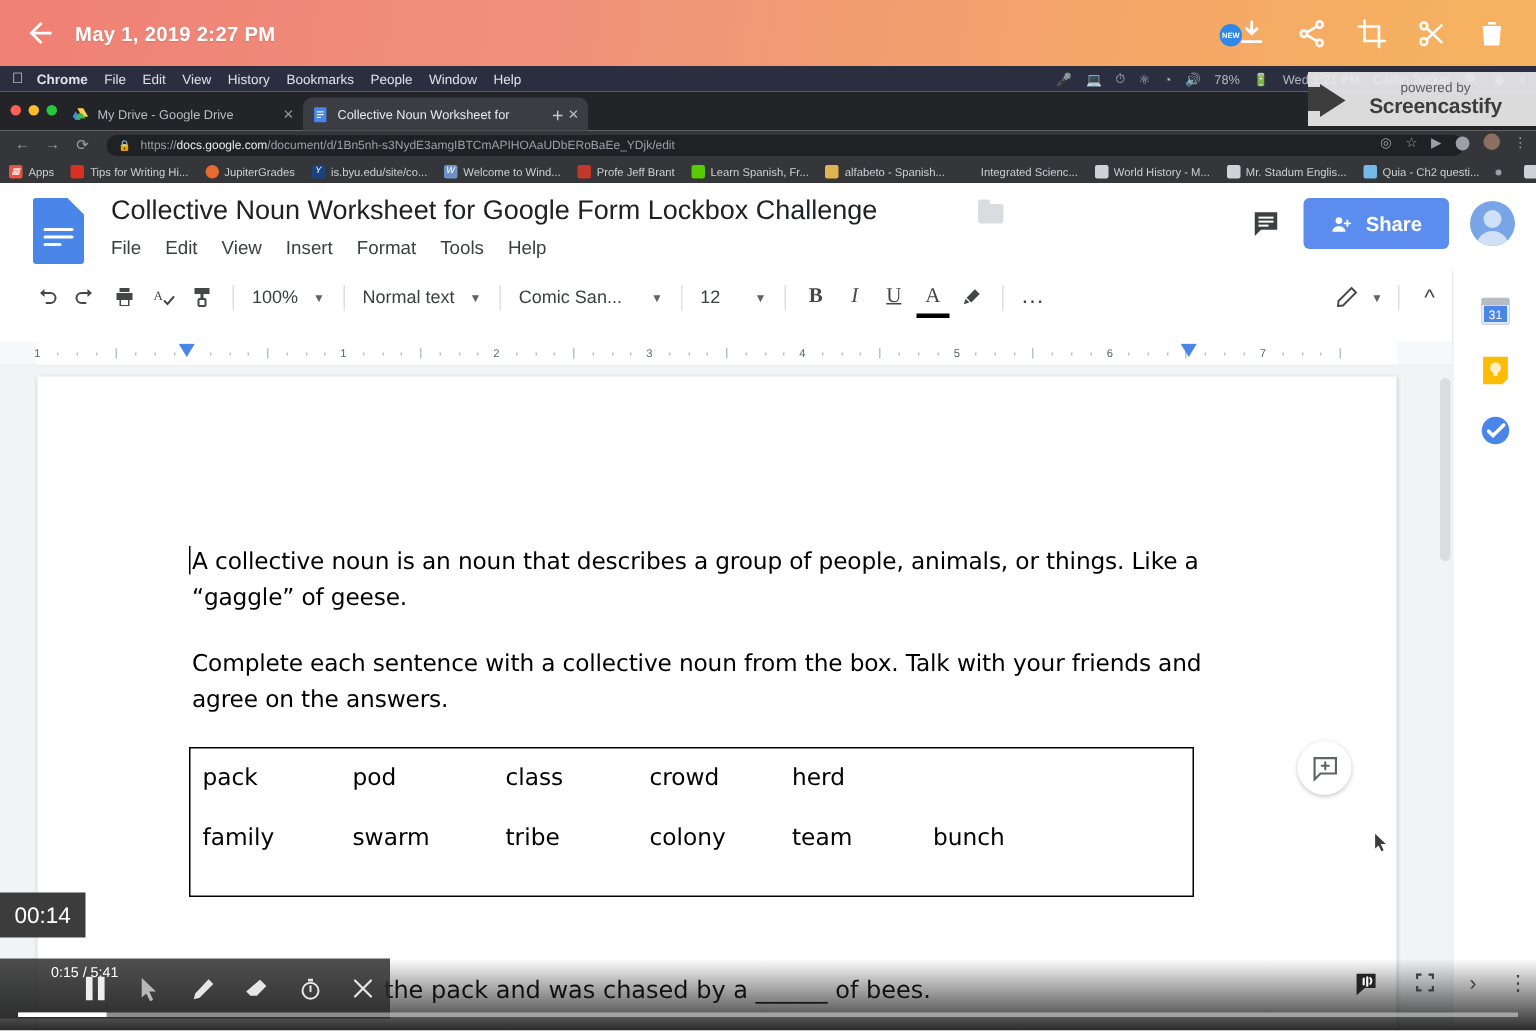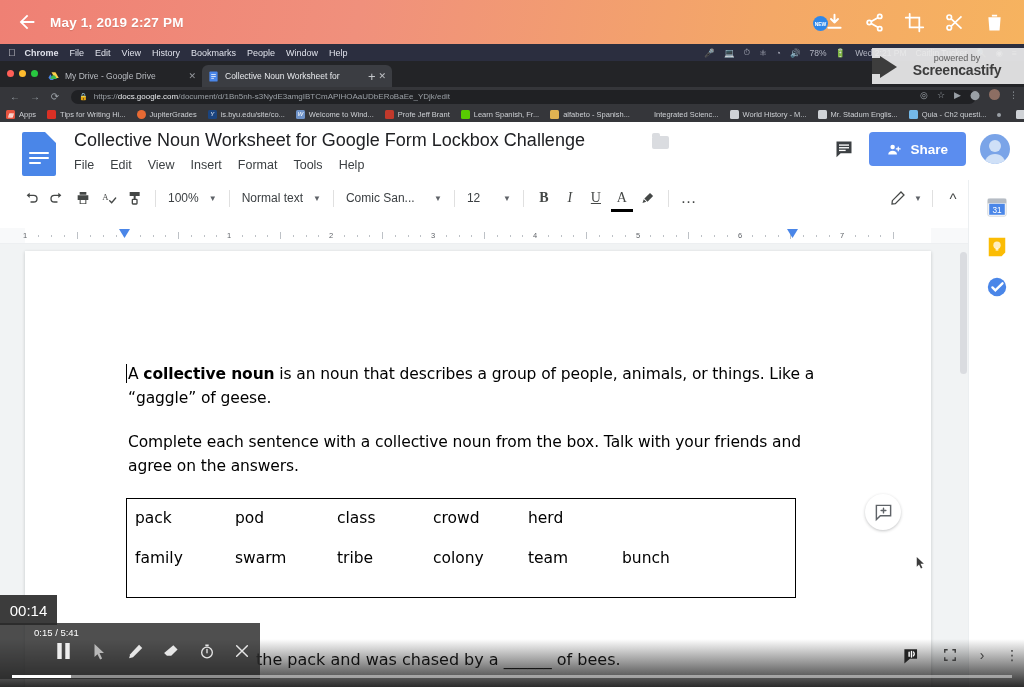--- a/index.html
+++ b/index.html
@@ -155,21 +155,21 @@
   
   .canvas {
     position:absolute; left:0; top:122px; right:56px; bottom:0; background:#f1f3f4; overflow:hidden;
   }
   .page {
     position:absolute; left:25px; top:7px; width:906px; height:560px; background:#fff;
     box-shadow:0 1px 3px rgba(60,64,67,.25);
   }
   .docbody { position:absolute; left:103px; top:112px; width:700px; font-family:"DejaVu Sans", sans-serif; }
   .docbody p { font-size:15.5px; line-height:1.52; color:#000; margin:0 0 21px 0; letter-spacing:-.1px; }
-  .docbody p b { font-weight:bold; }
+  .docbody p b { font-weight:normal; }
   .caretline { position:absolute; left:101px; top:113px; width:1px; height:19px; background:#000; }
 
   .wordbox {
     position:absolute; left:101px; top:247px; width:670px; border:1.5px solid #000;
     padding:10px 0 8px 0; font-family:"DejaVu Sans", sans-serif;
   }
   .wordrow { display:flex; height:40px; align-items:flex-start; padding-left:8px; }
   .wordrow span { font-size:15.5px; color:#000; display:block; }
 
   .addcomment-fab {
@@ -184,22 +184,22 @@
   .timebubble {
     position:absolute; left:0; bottom:62px; width:57px; height:30px; background:#3c3c3c;
     color:#fff; font-size:15px; display:flex; align-items:center; justify-content:center;
     font-family:"Liberation Sans", sans-serif;
   }
   .vplayer {
     position:absolute; left:0; bottom:0; width:1024px; height:48px;
     background:linear-gradient(to top, rgba(20,20,20,.9), rgba(20,20,20,.0));
   }
   .vbar-left {
-    position:absolute; left:0; bottom:8px; height:56px; width:260px;
-    background:rgba(40,40,40,.82); display:flex; align-items:center;padding-left:46px;
+    position:absolute; left:0; bottom:8px; height:40px; width:260px;
+    background:rgba(40,40,40,.82); display:flex; padding-left:46px;
   }
   .vctl { width:43px; height:40px; display:flex; align-items:center; justify-content:center; color:#e6e6e6; }
   .vtime { position:absolute; left:34px; top:4px; font-size:9.5px; color:#fff; }
   .progress-track { position:absolute; left:12px; bottom:9px; width:1000px; height:3px; background:rgba(255,255,255,.45); }
   .progress-fill { position:absolute; left:0; top:0; height:3px; width:59px; background:#fff; }
   .vbar-right { position:absolute; right:4px; bottom:12px; display:flex; align-items:center; gap:14px; }
   .caption {
     position:absolute; left:256px; bottom:18px; font-size:16px; color:#111;
     font-family:"DejaVu Sans", sans-serif; white-space:nowrap;
   }

